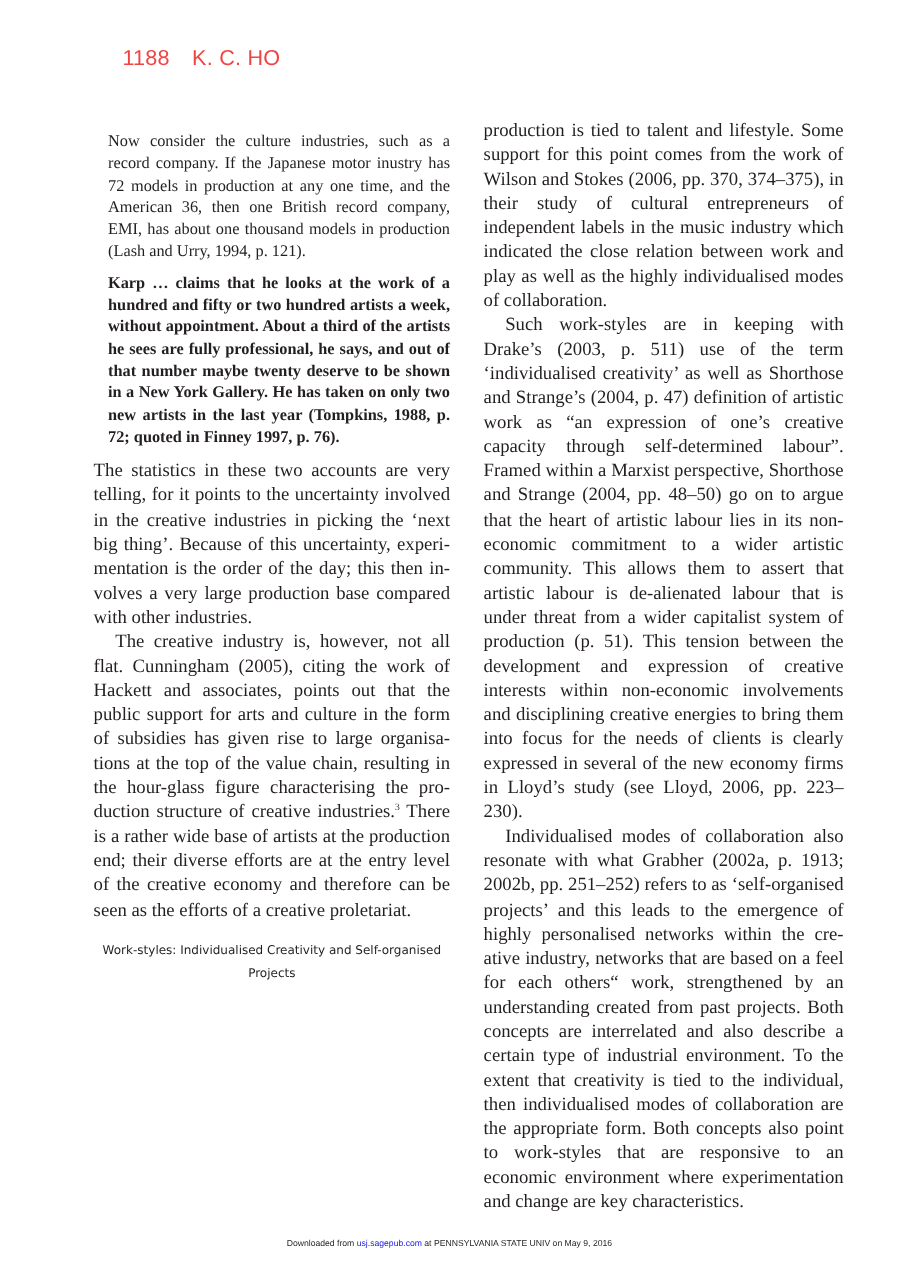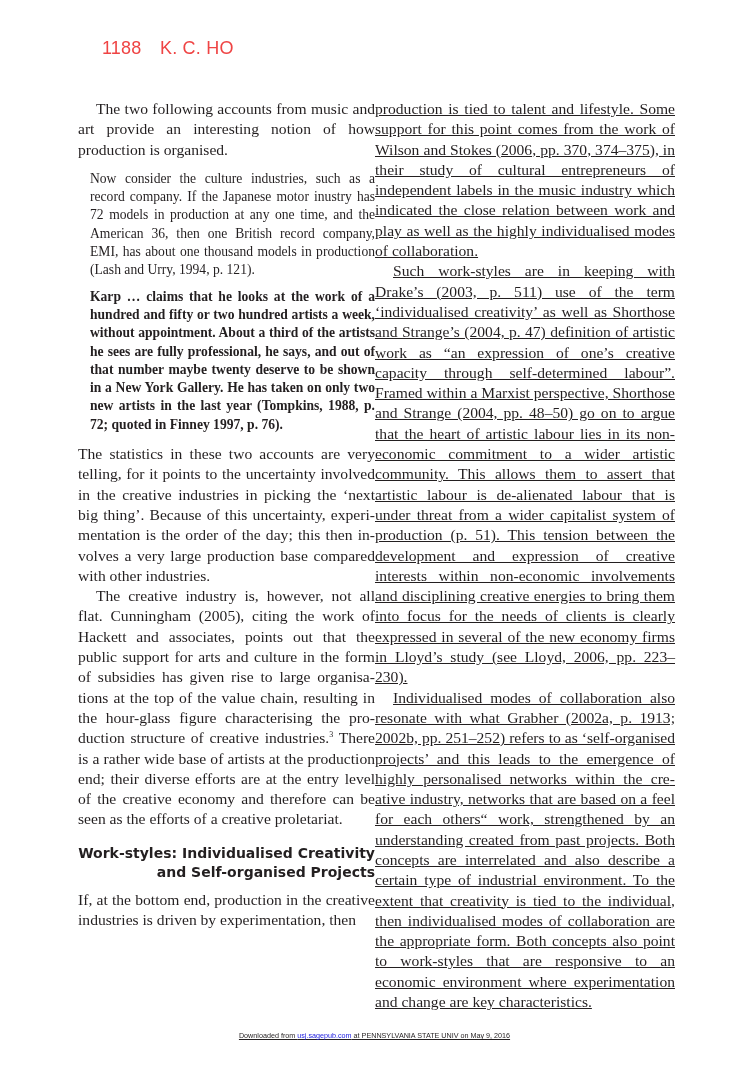--- a/index.html
+++ b/index.html
@@ -2,57 +2,55 @@
 <html><head>
 <meta charset="utf-8">
 <style>
   html, body { margin: 0; padding: 0; background: #ffffff; }
   body { width: 749px; height: 1067px; position: relative; overflow: hidden; color: #231f20; }
   .page { position: absolute; left: 0; top: 0; width: 749px; height: 1067px; }
   .running-head { position: absolute; left: 78px; top: 38px; font-family: "Liberation Sans", "DejaVu Sans", sans-serif; font-size: 18px; color: #ef4444; letter-spacing: 0.2px; margin-left: 24px; }
   .running-head .pnum { display: inline-block; width: 58px; }
   .col { position: absolute; top: 99px; width: 297px; font-family: "Liberation Serif", "DejaVu Serif", serif; font-size: 15.6px; line-height: 20.3px; text-align: justify; hyphens: manual; }
   .col.left { left: 78px; }
-  .col.right { left: 375px; width: 300px; top: 99px; text-decoration: underline; }
+  .col.right { left: 403px; width: 300px; top: 99px; }
   .col p { margin: 0; }
   .col p.indent { text-indent: 18px; }
   .col p.noindent { text-indent: 0; }
   .extract { margin: 10px 0 10px 12px; font-size: 13.6px; line-height: 18.3px; }
   .extract p { margin: 0 0 8px 0; }
   .extract p:last-child { margin-bottom: 0; font-weight: bold; }
-  .section-heading { font-family: "DejaVu Sans", "Liberation Sans", sans-serif; font-weight: bold; font-size: 14px; line-height: 19px; margin: 14px 0 8px 0; text-align: right; }
+  .section-heading { font-family: "DejaVu Sans", "Liberation Sans", sans-serif; font-weight: normal; font-size: 10px; line-height: 19px; margin: 14px 0 8px 0; text-align: center; }
   sup { font-size: 8px; line-height: 0; vertical-align: 6px; }
-  .footer { position: absolute; left: 0; width: 749px; top: 1031px; text-align: center; font-family: "Liberation Sans", "DejaVu Sans", sans-serif; font-size: 7.2px; color: #231f20; text-decoration: underline; }
+  .footer { position: absolute; left: 0; width: 749px; top: 1031px; text-align: center; font-family: "Liberation Sans", "DejaVu Sans", sans-serif; font-size: 7.2px; color: #231f20; }
   .footer a { color: #2020e0; text-decoration: none; }
 </style>
 </head>
 <body>
 
 <div class="page">
 
   <div class="running-head">
     <span class="pnum">1188</span><span>K. C. HO</span>
   </div>
 
   <div class="col left">
-    <p class="indent">The two following accounts from music and art provide an interesting notion of how production is organised.</p>
 
     <div class="extract">
       <p>Now consider the culture industries, such as a record company. If the Japanese motor in­ustry has 72 models in production at any one time, and the American 36, then one British record company, EMI, has about one thou­sand models in production (Lash and Urry, 1994, p. 121).</p>
       <p>Karp … claims that he looks at the work of a hundred and fifty or two hundred artists a week, without appointment. About a third of the artists he sees are fully professional, he says, and out of that number maybe twenty deserve to be shown in a New York Gallery. He has taken on only two new artists in the last year (Tompkins, 1988, p. 72; quoted in Finney 1997, p. 76).</p>
     </div>
 
     <p class="noindent">The statistics in these two accounts are very telling, for it points to the uncertainty involved in the creative industries in picking the ‘next big thing’. Because of this uncertainty, experi­mentation is the order of the day; this then in­volves a very large production base compared with other industries.</p>
 
     <p class="indent"><span>The creative industry is, however, not all flat. Cunningham (2005), citing the work of Hackett and associates, points out that the public support for arts and culture in the form of subsidies has given rise to large organisa­tions at the top of the value chain, resulting in the hour-glass figure characterising the pro­duction structure of creative industries.</span><sup>3</sup><span> There is a rather wide base of artists at the production end; their diverse efforts are at the entry level of the creative economy and therefore can be seen as the efforts of a creative proletariat.</span></p>
 
 
     <h3 class="section-heading">Work-styles: Individualised Creativity and Self-organised Projects</h3>
 
-    <p class="noindent">If, at the bottom end, production in the creative industries is driven by experimentation, then</p>
   </div>
 
   <div class="col right">
     <p class="noindent">production is tied to talent and lifestyle. Some support for this point comes from the work of Wilson and Stokes (2006, pp. 370, 374–375), in their study of cultural entrepre­neurs of independent labels in the music industry which indicated the close relation between work and play as well as the highly individualised modes of collaboration.</p>
     <p class="indent">Such work-styles are in keeping with Drake’s (2003, p. 511) use of the term ‘individualised creativity’ as well as Shorthose and Strange’s (2004, p. 47) definition of artistic work as “an expression of one’s creative capacity through self-determined labour”. Framed within a Marxist perspective, Shorthose and Strange (2004, pp. 48–50) go on to argue that the heart of artistic labour lies in its non-economic commitment to a wider artistic community. This allows them to assert that artistic labour is de-alienated labour that is under threat from a wider capitalist system of production (p. 51). This tension between the development and expression of creative interests within non-economic involvements and disciplin­ing creative energies to bring them into focus for the needs of clients is clearly expressed in several of the new economy firms in Lloyd’s study (see Lloyd, 2006, pp. 223–230).</p>
     <p class="indent">Individualised modes of collaboration also resonate with what Grabher (2002a, p. 1913; 2002b, pp. 251–252) refers to as ‘self-organised projects’ and this leads to the emergence of highly personalised networks within the cre­ative industry, networks that are based on a feel for each others“ work, strengthened by an understanding created from past projects. Both concepts are interrelated and also describe a certain type of industrial environment. To the extent that creativity is tied to the individual, then individualised modes of collaboration are the appropriate form. Both concepts also point to work-styles that are responsive to an economic environment where experimen­tation and change are key characteristics.</p>
   </div>
 
   <div class="footer">
     <span>Downloaded from </span><a>usj.sagepub.com</a><span> at PENNSYLVANIA STATE UNIV on May 9, 2016</span>

